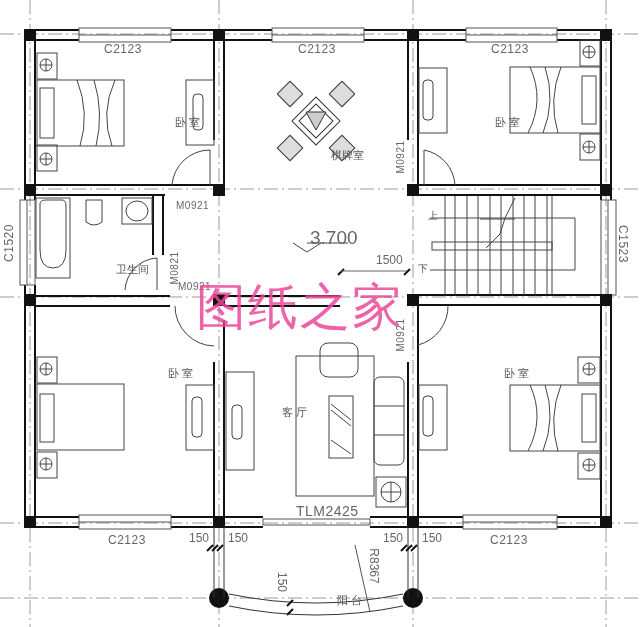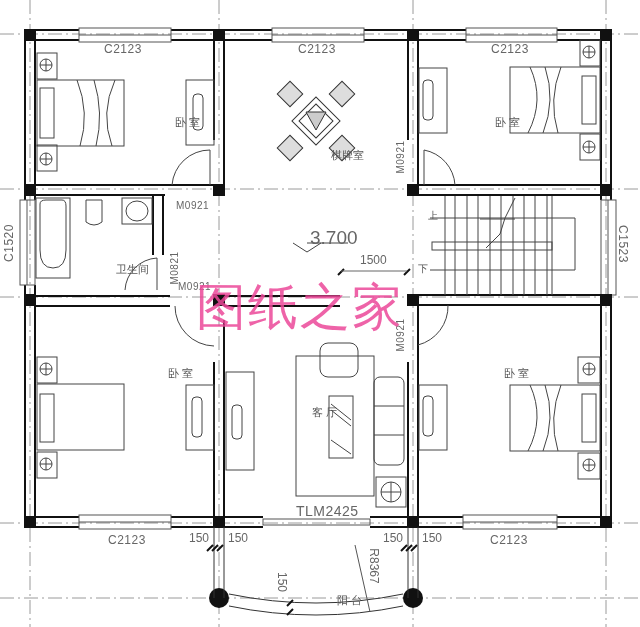--- a/index.html
+++ b/index.html
@@ -303,29 +303,29 @@
 <span class="lbl code vert" style="left:384px;top:152px;font-size:10px">M0921</span>
 <span class="lbl code vert" style="left:158px;top:263px;font-size:10px">M0821</span>
 <span class="lbl code" style="left:178px;top:282px;font-size:10px">M0921</span>
 <span class="lbl code vert" style="left:384px;top:330px;font-size:10px">M0921</span>
 
 <span class="lbl room" style="left:147px;top:117px">卧室</span>
 <span class="lbl room" style="left:303px;top:150px;letter-spacing:0">棋牌室</span>
 <span class="lbl room" style="left:467px;top:117px">卧室</span>
 <span class="lbl room" style="left:88px;top:264px;letter-spacing:0">卫生间</span>
 <span class="lbl room" style="left:140px;top:368px">卧室</span>
-<span class="lbl room" style="left:284px;top:407px">客厅</span>
+<span class="lbl room" style="left:254px;top:407px">客厅</span>
 <span class="lbl room" style="left:476px;top:368px">卧室</span>
 <span class="lbl room" style="left:309px;top:595px">阳台</span>
 
 <span class="lbl" style="left:428px;top:211px;font-size:10px">上</span>
 <span class="lbl" style="left:418px;top:264px;font-size:10px">下</span>
 
 <span class="lbl dim" style="left:310px;top:228px;font-size:19px">3.700</span>
-<span class="lbl dim" style="left:360px;top:254px">1500</span>
+<span class="lbl dim" style="left:376px;top:254px">1500</span>
 <span class="lbl dim" style="left:189px;top:532px">150</span>
 <span class="lbl dim" style="left:228px;top:532px">150</span>
 <span class="lbl dim" style="left:383px;top:532px">150</span>
 <span class="lbl dim" style="left:422px;top:532px">150</span>
 <span class="lbl dim vert-cw" style="left:356px;top:560px">R8367</span>
 <span class="lbl dim vert-cw" style="left:272px;top:576px">150</span>
 
 <div class="wm">图纸之家</div>
 
 </body></html>

